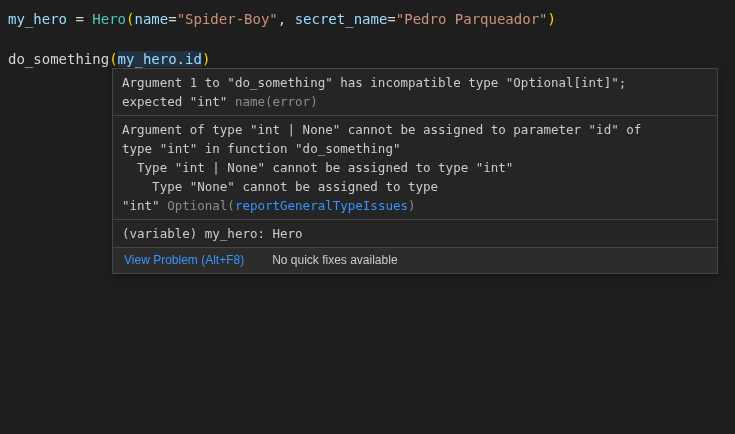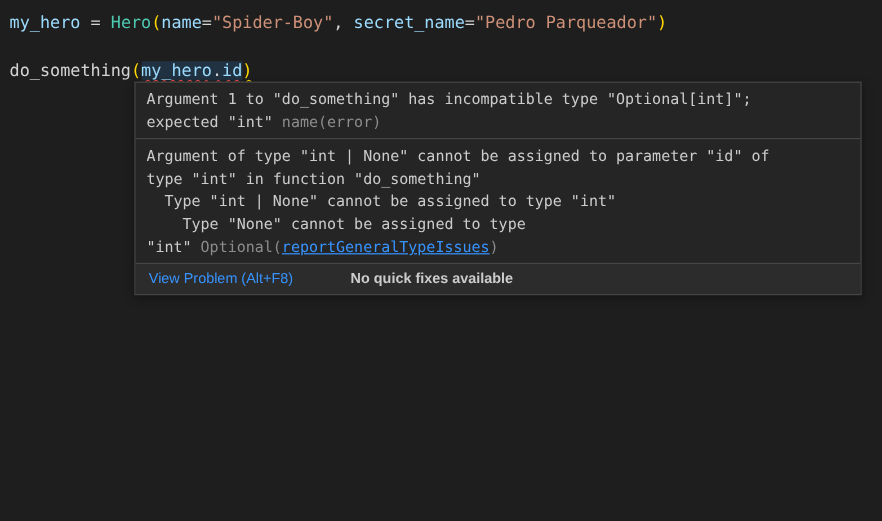--- a/index.html
+++ b/index.html
@@ -35,29 +35,29 @@
   }
   .hover-section {
     padding:4px 9px;
     border-bottom:1px solid var(--hover-border, #454545);
     font:12.5px/19px "DejaVu Sans Mono", monospace;
     color: var(--hover-fg, #cccccc);
   }
   .hover-line { white-space:pre; }
   .s-fg   { color: var(--hover-fg, #cccccc); }
   .s-dim  { color: var(--dim, #8c8c8c); }
-  .s-link { color: var(--link, #3794ff); text-decoration:underline; cursor:pointer;text-align:right; }
+  .s-link { color: var(--link, #3794ff); cursor:pointer;text-align:right; }
   .hover-status {
-    display:flex; align-items:center; gap:48px;
+    display:flex; align-items:center; gap:28px;
     padding:5px 11px 6px;
     background: var(--status-bg, #2c2c2d);
     font:12px/14px "Liberation Sans", sans-serif;
   }
   .view-problem { color: var(--link, #3794ff); cursor:pointer; }
-  .no-fixes { color: var(--hover-fg, #cccccc); font-weight: bold; }
+  .no-fixes { color: var(--hover-fg, #cccccc); }
 </style>
 </head>
 <body>
 
 <div class="editor">
   <div>
       <div class="code-line"><span class="tok" style="color: rgb(156, 220, 254);">my_hero</span><span class="tok" style="color: rgb(212, 212, 212);"> = </span><span class="tok" style="color: rgb(78, 201, 176);">Hero</span><span class="tok" style="color: rgb(255, 215, 0);">(</span><span class="tok" style="color: rgb(156, 220, 254);">name</span><span class="tok" style="color: rgb(212, 212, 212);">=</span><span class="tok" style="color: rgb(206, 145, 120);">"Spider-Boy"</span><span class="tok" style="color: rgb(212, 212, 212);">, </span><span class="tok" style="color: rgb(156, 220, 254);">secret_name</span><span class="tok" style="color: rgb(212, 212, 212);">=</span><span class="tok" style="color: rgb(206, 145, 120);">"Pedro Parqueador"</span><span class="tok" style="color: rgb(255, 215, 0);">)</span></div>
       <div class="code-line"></div>
       <div class="code-line"><span class="tok" style="color: rgb(212, 212, 212);">do_something</span><span class="tok" style="color: rgb(255, 215, 0);">(</span><span class="tok hl sq-red" style="color: rgb(156, 220, 254);">my_hero</span><span class="tok hl sq-red" style="color: rgb(212, 212, 212);">.</span><span class="tok hl sq-red" style="color: rgb(156, 220, 254);">id</span><span class="tok sq-gold" style="color: rgb(255, 215, 0);">)</span></div>
     </div>
@@ -69,18 +69,21 @@
         <div class="hover-line"><span class="s-fg">Argument 1 to "do_something" has incompatible type "Optional[int]";</span></div>
         <div class="hover-line"><span class="s-fg">expected "int" </span><span class="s-dim">name(error)</span></div>
       </div>
       <div class="hover-section">
         <div class="hover-line"><span class="s-fg">Argument of type "int | None" cannot be assigned to parameter "id" of</span></div>
         <div class="hover-line"><span class="s-fg">type "int" in function "do_something"</span></div>
         <div class="hover-line"><span class="s-fg">  Type "int | None" cannot be assigned to type "int"</span></div>
         <div class="hover-line"><span class="s-fg">    Type "None" cannot be assigned to type</span></div>
         <div class="hover-line"><span class="s-fg">"int" </span><span class="s-dim">Optional(</span><span class="s-link">reportGeneralTypeIssues</span><span class="s-dim">)</span></div>
       </div>
+      <div class="hover-section">
+        <div class="hover-line"><span class="s-fg">(variable) my_hero: Hero</span></div>
+      </div>
     </div>
   <div class="hover-status">
     <span class="view-problem">View Problem (Alt+F8)</span>
     <span class="no-fixes">No quick fixes available</span>
   </div>
 </div>
 
 </body></html>

